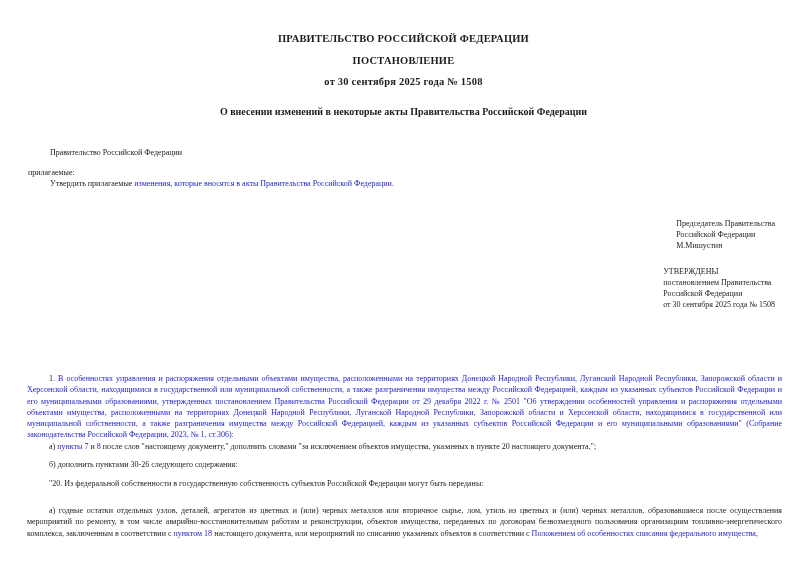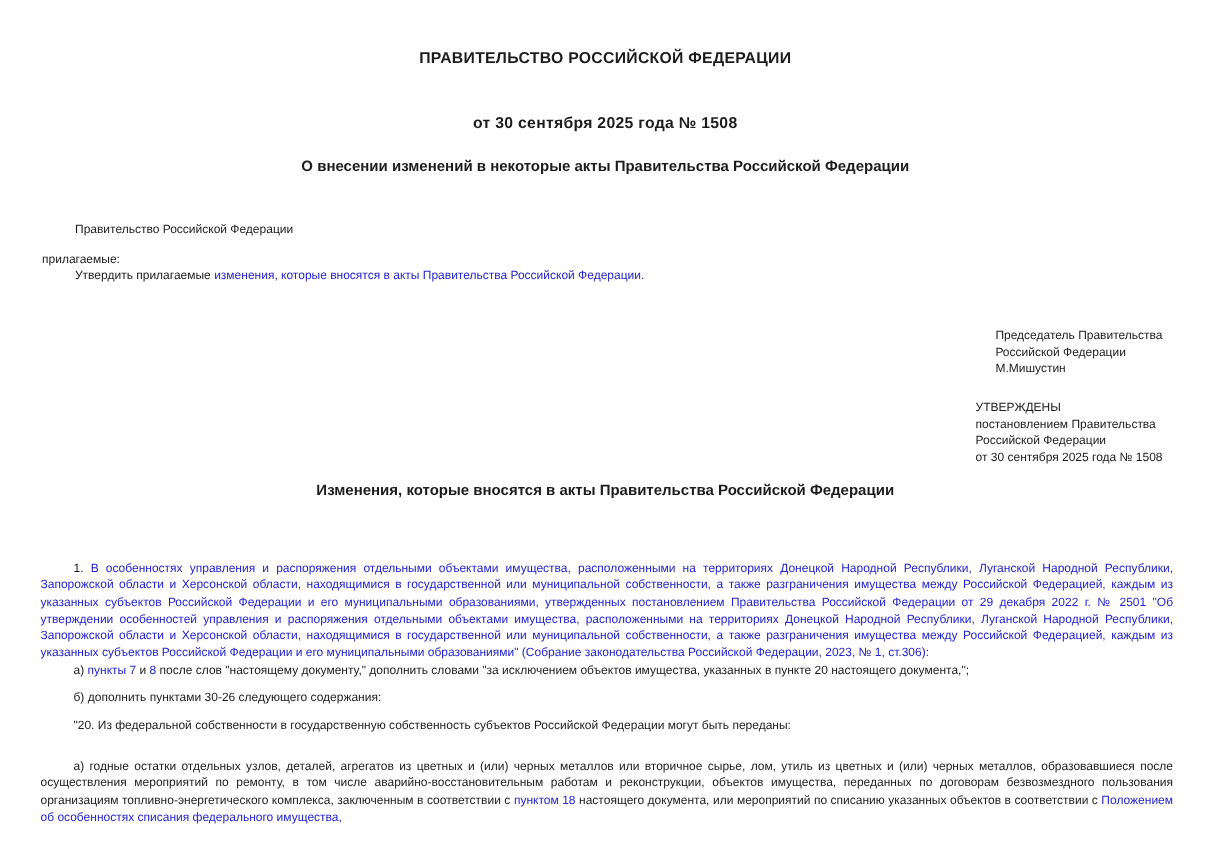--- a/index.html
+++ b/index.html
@@ -1,20 +1,20 @@
 <!DOCTYPE html>
 <html lang="ru"><head>
 <meta charset="utf-8">
 <style>
   html,body{margin:0;padding:0;background:#ffffff;}
   .page{
     position:relative;
     width:807px;height:571px;
     background:#ffffff;
-    font-family:Liberation Sans, sans-serif;
+    font-family:Liberation Serif, serif;
     color:#1c1c1c;
     overflow:hidden;
   }
   .abs{position:absolute;}
   .center{left:0;width:807px;text-align:center;}
   .bold{font-weight:bold;}
   .hdr{font-size:10.5px;letter-spacing:.2px;}
   .doctitle{font-size:10px;}
   .body-sm{font-size:8px;line-height:11.5px;}
   .right-block{right:32px;text-align:left;font-size:8px;line-height:11px;}
@@ -26,20 +26,21 @@
   }
   .link{color:#2424cc;cursor:pointer;}
   .annex-title{font-size:10px;}
 </style>
 </head>
 <body>
 
 <div class="page">
 
   <div class="abs center bold hdr" style="top:33px;">ПРАВИТЕЛЬСТВО РОССИЙСКОЙ ФЕДЕРАЦИИ</div>
+  <div class="abs center bold hdr" style="top:55px;">ПОСТАНОВЛЕНИЕ</div>
   <div class="abs center bold hdr" style="top:76px;">от 30 сентября 2025 года № 1508</div>
 
   <div class="abs center bold doctitle" style="top:106px;">О внесении изменений в некоторые акты Правительства Российской Федерации</div>
 
   <div class="abs body-sm" style="left:50px;top:147px;">Правительство Российской Федерации</div>
   <div class="abs body-sm" style="left:28px;top:167px;">прилагаемые:</div>
   <div class="abs body-sm" style="left:50px;top:178px;">
     <span>Утвердить прилагаемые </span><span class="link">изменения, которые вносятся в акты Правительства Российской Федерации.</span>
   </div>
 
@@ -49,21 +50,20 @@
     <div>М.Мишустин</div>
   </div>
 
   <div class="abs right-block" style="top:266px;">
     <div>УТВЕРЖДЕНЫ</div>
     <div>постановлением Правительства</div>
     <div>Российской Федерации</div>
     <div>от 30 сентября 2025 года № 1508</div>
   </div>
 
-  <div class="abs center bold annex-title" style="top:322px;">Изменения, которые вносятся в акты Правительства Российской Федерации</div>
 
   <div class="abs para" style="top:363px;margin-top:10px;">
     <span>1. </span><span class="link">В особенностях управления и распоряжения отдельными объектами имущества, расположенными на территориях Донецкой Народной Республики, Луганской Народной Республики, Запорожской области и Херсонской области, находящимися в государственной или муниципальной собственности, а также разграничения имущества между Российской Федерацией, каждым из указанных субъектов Российской Федерации и его муниципальными образованиями, утвержденных постановлением Правительства Российской Федерации от 29 декабря 2022 г. № 2501 "Об утверждении особенностей управления и распоряжения отдельными объектами имущества, расположенными на территориях Донецкой Народной Республики, Луганской Народной Республики, Запорожской области и Херсонской области, находящимися в государственной или муниципальной собственности, а также разграничения имущества между Российской Федерацией, каждым из указанных субъектов Российской Федерации и его муниципальными образованиями" (Собрание законодательства Российской Федерации, 2023, № 1, ст.306):</span>
   </div>
 
   <div class="abs para" style="top:441px;">
     <span>а) </span><span class="link">пункты 7</span><span> и </span><span class="link">8</span><span> после слов "настоящему документу," дополнить словами "за исключением объектов имущества, указанных в пункте 20 настоящего документа,";</span>
   </div>
 
   <div class="abs para" style="top:459px;">б) дополнить пунктами 30-26 следующего содержания:</div>

